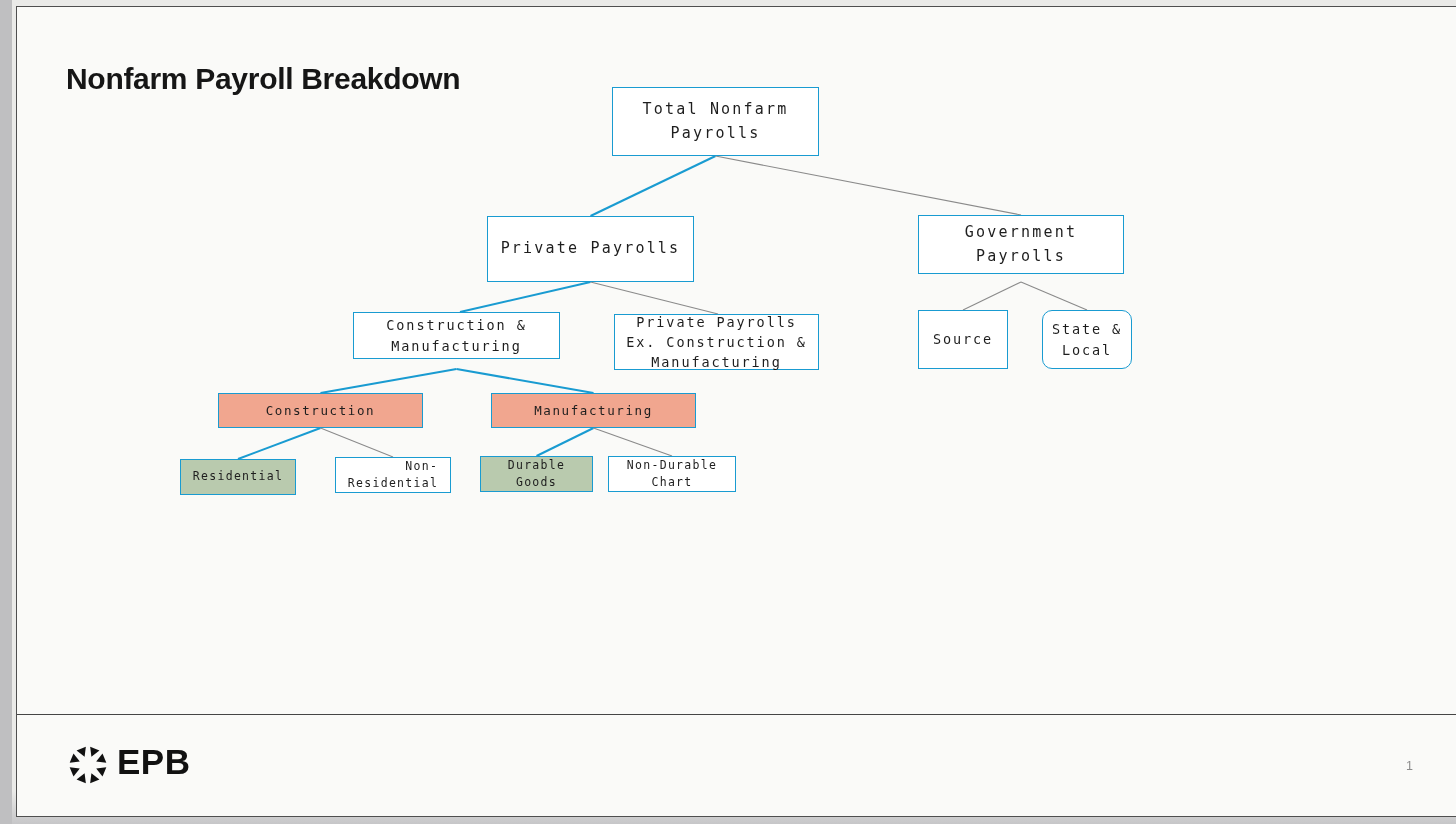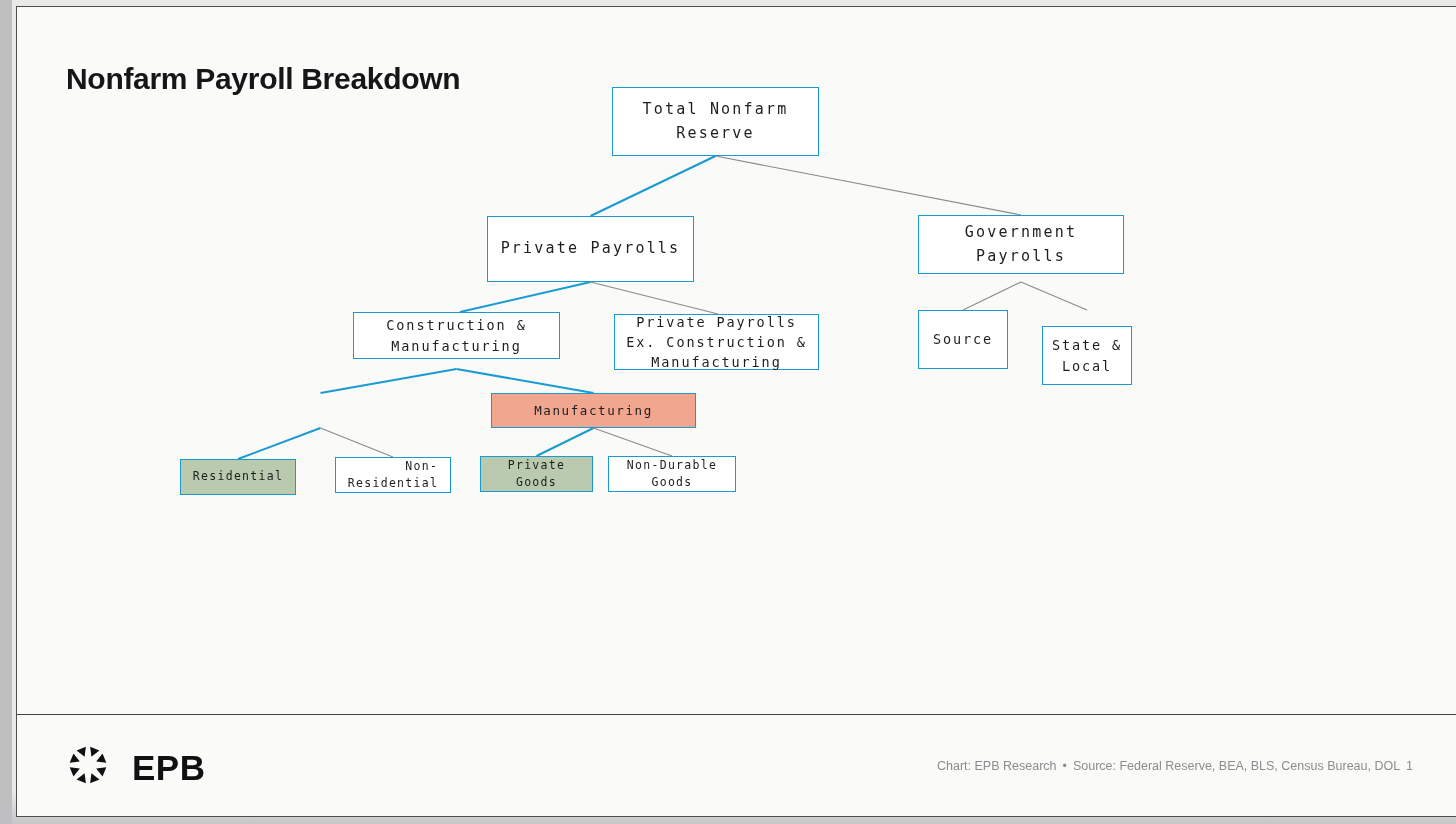--- a/index.html
+++ b/index.html
@@ -22,29 +22,29 @@
   .lvl1{font-size:15px; letter-spacing:2.2px; line-height:1.55;}
   .lvl2{font-size:13.5px; letter-spacing:1.9px; line-height:1.5;}
   .lvl3{font-size:12.5px; letter-spacing:1.6px; line-height:1.4;}
   .lvl4{font-size:11.5px; letter-spacing:1.3px; line-height:1.5;}
   .n-total{left:600px; top:87px; width:207px; height:69px;}
   .n-private{left:475px; top:216px; width:207px; height:66px;}
   .n-government{left:906px; top:215px; width:206px; height:59px;}
   .n-conmfg{left:341px; top:312px; width:207px; height:47px;}
   .n-ppex{left:602px; top:314px; width:205px; height:56px;}
   .n-federal{left:906px; top:310px; width:90px; height:59px;}
-  .n-statelocal{left:1030px; top:326px; width:90px; height:59px;}
+  .n-statelocal{left:1030px; top:310px; width:90px; height:59px;border-radius:10px;}
   .n-construction{left:206px; top:393px; width:205px; height:35px;}
   .n-manufacturing{left:479px; top:393px; width:205px; height:35px;}
   .n-residential{left:168px; top:459px; width:116px; height:36px;}
   .n-nonres{left:323px; top:457px; width:116px; height:36px;text-align:right;}
   .n-durable{left:468px; top:456px; width:113px; height:36px;}
   .n-nondurable{left:596px; top:456px; width:128px; height:36px;}
   .footer-divider{position:absolute; left:5px; right:5px; top:714px; height:1px; background:#454545;}
-  .footer-logo{position:absolute; left:53px; top:742px; display:flex; align-items:flex-end; gap:21px;}
+  .footer-logo{position:absolute; left:53px; top:742px; display:flex; align-items:flex-start; gap:6px;}
   .logo-mark{width:46px; height:46px; display:block;}
   .logo-text{font-size:35px; font-weight:bold; color:#111; letter-spacing:0.5px;}
   .footer-disclaimer{position:absolute; left:337px; top:751px; width:545px;
                      font-size:12.5px; line-height:1.5; color:#8c8c8c; white-space:pre-line;}
   .footer-attribution{position:absolute; left:925px; top:759px; font-size:12.5px; color:#8c8c8c;}
   .footer-attribution .sep{margin:0 6px;}
   .footer-page-number{position:absolute; left:1394px; top:759px; font-size:12.5px; color:#8c8c8c;}
 </style>
 </head>
 <body>
@@ -63,58 +63,56 @@
     <line class="nm" x1="1009" y1="282" x2="1075" y2="310" stroke="#8a8a8a"></line>
     <line class="hl" x1="444.5" y1="369" x2="308.5" y2="393" stroke="#199bd1"></line>
     <line class="hl" x1="444.5" y1="369" x2="581.5" y2="393" stroke="#199bd1"></line>
     <line class="hl" x1="308.5" y1="428" x2="226" y2="459" stroke="#199bd1"></line>
     <line class="nm" x1="308.5" y1="428" x2="381" y2="457" stroke="#8a8a8a"></line>
     <line class="hl" x1="581.5" y1="428" x2="524.5" y2="456" stroke="#199bd1"></line>
     <line class="nm" x1="581.5" y1="428" x2="660" y2="456" stroke="#8a8a8a"></line>
   </svg>
 
   <div class="node lvl1 n-total">Total Nonfarm
-Reserve</div>
+Payrolls</div>
   <div class="node lvl1 n-private">Private Payrolls</div>
   <div class="node lvl1 n-government">Government
 Payrolls</div>
   <div class="node lvl2 n-conmfg">Construction &amp;
 Manufacturing</div>
   <div class="node lvl2 n-ppex">Private Payrolls
 Ex. Construction &amp;
 Manufacturing</div>
   <div class="node lvl2 n-federal">Source</div>
   <div class="node lvl2 n-statelocal">State &amp;
 Local</div>
+  <div class="node lvl3 fill-salmon n-construction">Construction</div>
   <div class="node lvl3 fill-salmon n-manufacturing">Manufacturing</div>
   <div class="node lvl4 fill-green n-residential">Residential</div>
   <div class="node lvl4 n-nonres">Non-
 Residential</div>
-  <div class="node lvl4 fill-green n-durable">Private
+  <div class="node lvl4 fill-green n-durable">Durable
 Goods</div>
   <div class="node lvl4 n-nondurable">Non-Durable
-Goods</div>
+Chart</div>
 
   <div class="footer-divider"></div>
 
   <div class="footer-logo">
     <svg class="logo-mark" viewBox="0 0 44 44">
       <g fill="#111">
         <path d="M17.2 5 L26.8 5 L22 13.5 Z" transform="rotate(22.5 22 22)"></path>
         <path d="M17.2 5 L26.8 5 L22 13.5 Z" transform="rotate(67.5 22 22)"></path>
         <path d="M17.2 5 L26.8 5 L22 13.5 Z" transform="rotate(112.5 22 22)"></path>
         <path d="M17.2 5 L26.8 5 L22 13.5 Z" transform="rotate(157.5 22 22)"></path>
         <path d="M17.2 5 L26.8 5 L22 13.5 Z" transform="rotate(202.5 22 22)"></path>
         <path d="M17.2 5 L26.8 5 L22 13.5 Z" transform="rotate(247.5 22 22)"></path>
         <path d="M17.2 5 L26.8 5 L22 13.5 Z" transform="rotate(292.5 22 22)"></path>
         <path d="M17.2 5 L26.8 5 L22 13.5 Z" transform="rotate(337.5 22 22)"></path>
       </g>
     </svg>
     <span class="logo-text">EPB</span>
   </div>
 
 
-  <div class="footer-attribution">
-    <span>Chart: EPB Research</span><span class="sep">•</span><span>Source: Federal Reserve, BEA, BLS, Census Bureau, DOL</span>
-  </div>
 
   <div class="footer-page-number">1</div>
 </div>
 
 </body></html>

